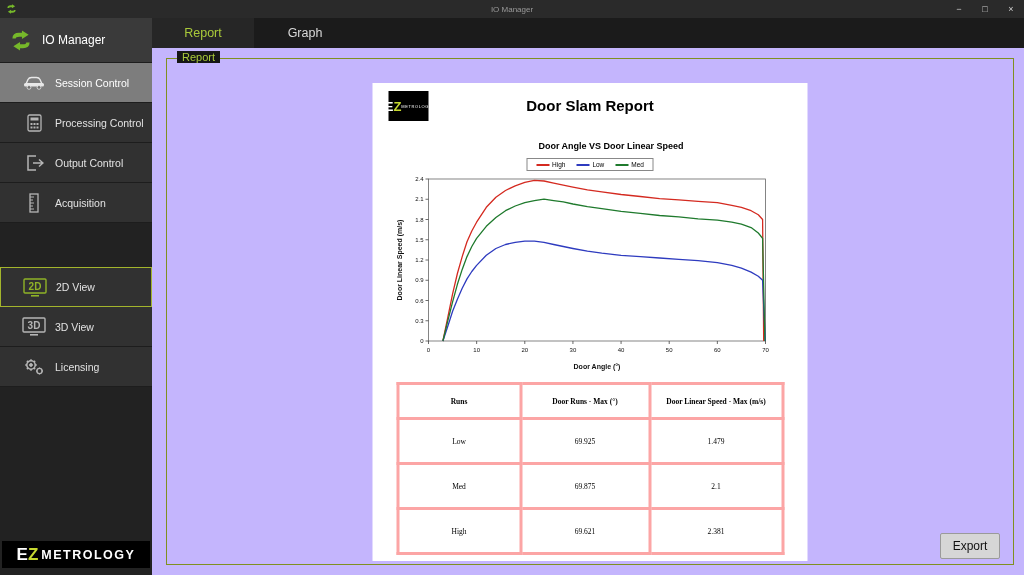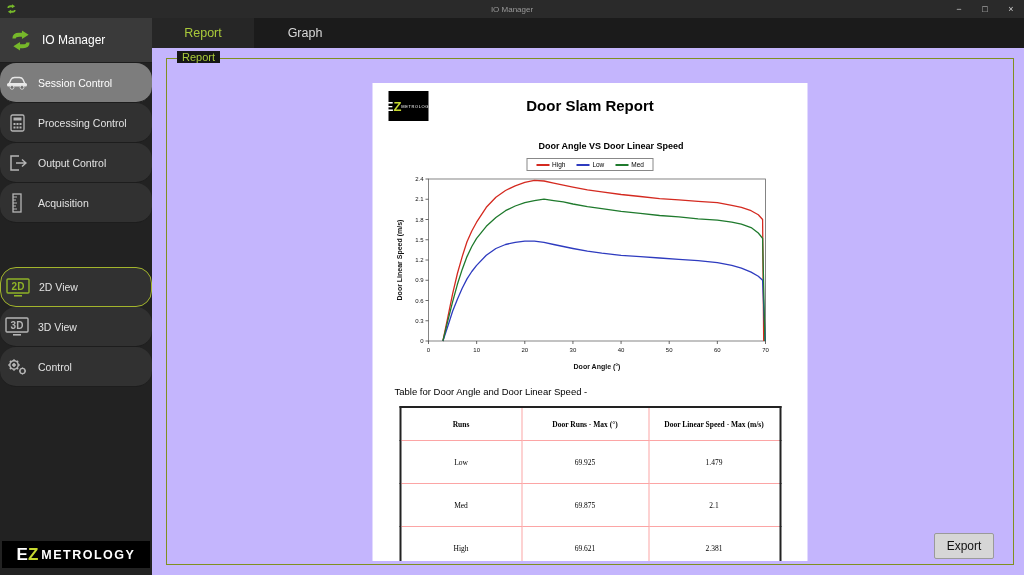--- a/index.html
+++ b/index.html
@@ -11,21 +11,21 @@
   .tb-logo{margin-left:6px;display:flex;align-items:center;}
   .tb-title{position:absolute;left:0;right:0;text-align:center;font-size:8px;color:#9a9a9a;pointer-events:none;}
   .tb-controls{margin-left:auto;display:flex;z-index:2;}
   .tb-btn{width:26px;text-align:center;color:#cfcfcf;font-size:9px;line-height:18px;}
 
   
   .sidebar{position:absolute;top:18px;left:0;width:152px;bottom:0;background:#222;}
   .sb-header{height:44px;background:#3a3a3a;border-bottom:1px solid #1d1d1d;display:flex;align-items:center;gap:8px;padding-left:8px;}
   .sb-header-label{color:#fff;font-size:12px;}
   .sb-item{height:40px;box-sizing:border-box;border-bottom:1px solid #1d1d1d;background:#313131;
-           display:flex;align-items:center;gap:8px;padding-left:4px;color:#e2e2e2;font-size:10.5px;border-radius:16px;}
+           display:flex;align-items:center;gap:8px;padding-left:21px;color:#e2e2e2;font-size:10.5px;}
   .sb-item.selected{background:#7d7d7d;color:#fff;}
   .sb-item.outlined{border:1px solid #a3b52c;margin-top:44px;}
   .sb-icon{width:26px;height:24px;display:flex;align-items:center;justify-content:center;flex:none;}
 
   .brand{position:absolute;left:2px;bottom:7px;width:148px;height:27px;background:#000;
          display:flex;align-items:center;justify-content:center;}
   .brand-e{color:#fff;font-weight:bold;font-size:17px;}
   .brand-z{color:#c6d830;font-weight:bold;font-size:17px;margin-right:3px;}
   .brand-name{color:#fff;font-size:12.5px;font-weight:bold;letter-spacing:1.5px;}
 
@@ -49,26 +49,26 @@
   .rl-name{font-size:4px;letter-spacing:.6px;margin-top:1px;}
   .report-title{text-align:center;font-size:15px;font-weight:bold;padding-top:6px;}
   .chart-subtitle{text-align:center;font-size:9px;font-weight:bold;margin-top:16px;padding-left:42px;}
   .chart-legend{width:max-content;margin:7px auto 2px;border:1px solid #888;padding:2px 9px;display:flex;gap:11px;align-items:center;}
   .legend-item{display:flex;align-items:center;}
   .legend-line{display:inline-block;width:13px;height:2px;}
   .legend-label{font-size:6.5px;margin-left:3px;}
   svg.chart{display:block;margin:2px auto 0;}
   .table-caption{font-size:9.5px;margin:13px 0 0 22px;}
   .report-table{margin:9px auto 0;border-collapse:collapse;font-family:"Liberation Serif",serif;border:2px solid #222;}
-  .report-table th,.report-table td{border:1px solid #fca5a5;text-align:center;font-size:7.5px;padding:0 4px;}
+  .report-table th,.report-table td{border:3px solid #fca5a5;text-align:center;font-size:7.5px;padding:0 4px;}
   .report-table th{height:32px;font-weight:bold;}
   .report-table td{height:42px;}
   .col-runs{width:112px;}.col-angle{width:118px;}.col-speed{width:122px;}
 
-  .export-btn{position:absolute;right:30px;bottom:16px;width:58px;height:24px;background:#d6d6d6;
+  .export-btn{position:absolute;right:24px;bottom:16px;width:58px;height:24px;background:#d6d6d6;
               border:1px solid #9a9a9a;border-radius:2px;font-size:12px;color:#111;
               display:flex;align-items:center;justify-content:center;}
 </style>
 </head>
 <body>
 
 <div class="titlebar">
   <span class="tb-logo">
     <svg width="11" height="10" viewBox="0 0 24 22">
       <path d="M3 9 Q3 3 10 3 H13 V0.5 L20 5 L13 9.5 V7 H10 Q6.5 7 6.5 9 Z" fill="#76b82a"></path>
@@ -172,21 +172,21 @@
       <svg width="22" height="19" viewBox="0 0 22 19">
         <g stroke="#b5b5b5" fill="none">
           <circle cx="8" cy="8" r="4.2" stroke-width="1.5"></circle>
           <circle cx="8" cy="8" r="1.4" fill="#b5b5b5"></circle>
           <path d="M8 2.2 V4 M8 12 V13.8 M2.2 8 H4 M12 8 H13.8 M3.9 3.9 L5.2 5.2 M10.8 10.8 L12.1 12.1 M12.1 3.9 L10.8 5.2 M5.2 10.8 L3.9 12.1" stroke-width="1.5"></path>
           <circle cx="16.5" cy="14" r="2.6" stroke-width="1.3"></circle>
           <path d="M16.5 10.6 V12 M16.5 16 V17.4 M13.1 14 H14.5 M18.5 14 H19.9" stroke-width="1.3"></path>
         </g>
       </svg>
     </span>
-    <span>Control</span>
+    <span>Licensing</span>
   </div>
 
 
   <div class="brand">
     <span class="brand-e">E</span>
     <span class="brand-z">Z</span>
     <span class="brand-name">METROLOGY</span>
   </div>
 </div>
 
@@ -261,21 +261,20 @@
           <text x="31" y="28.24999999999997" text-anchor="end" font-size="6" fill="#111" font-family="Liberation Sans, sans-serif">2.1</text>
           <line x1="33" y1="6" x2="36" y2="6" stroke="#444" stroke-width="0.8"></line>
           <text x="31" y="8" text-anchor="end" font-size="6" fill="#111" font-family="Liberation Sans, sans-serif">2.4</text>
           <polyline points="50.4,168.0 55.3,144.4 60.1,120.8 64.9,100.5 69.7,83.6 74.5,68.8 79.3,58.0 84.1,49.2 93.8,34.3 103.4,24.2 113.0,17.5 122.7,12.8 132.3,9.4 141.9,7.3 151.5,8.0 161.2,10.1 170.8,12.1 180.4,14.1 194.9,16.8 209.3,18.8 228.6,21.5 247.8,23.5 267.1,25.6 286.3,26.9 305.6,28.3 324.9,29.6 339.3,32.3 348.9,34.3 358.6,37.7 365.8,41.8 370.1,46.5 371.2,168.0" fill="none" stroke="#d42a20" stroke-width="1.3" stroke-linejoin="round"></polyline>
           <polyline points="50.4,168.0 55.3,153.2 60.1,138.3 64.9,126.2 69.7,115.3 74.5,105.9 79.3,98.5 84.1,92.4 93.8,82.3 103.4,75.5 113.0,71.5 122.7,69.4 132.3,68.1 141.9,68.1 151.5,69.4 161.2,71.5 170.8,73.5 180.4,75.5 194.9,78.2 209.3,80.2 228.6,82.3 247.8,83.6 267.1,85.0 286.3,86.3 305.6,87.7 324.9,89.7 339.3,92.4 348.9,95.1 358.6,99.1 365.8,103.2 370.1,107.3 372.7,168.0" fill="none" stroke="#2e3bbf" stroke-width="1.3" stroke-linejoin="round"></polyline>
           <polyline points="50.4,168.0 55.3,147.8 60.1,128.8 64.9,111.3 69.7,96.4 74.5,83.6 79.3,73.5 84.1,65.4 93.8,53.3 103.4,44.5 113.0,37.7 122.7,33.0 132.3,29.6 141.9,27.6 151.5,26.2 161.2,27.6 170.8,28.9 180.4,31.0 194.9,33.7 209.3,35.7 228.6,38.4 247.8,40.4 267.1,42.5 286.3,43.8 305.6,45.8 324.9,47.2 339.3,49.2 348.9,51.2 358.6,54.6 365.8,60.0 370.1,65.4 372.4,168.0" fill="none" stroke="#1f7a2d" stroke-width="1.3" stroke-linejoin="round"></polyline>
           <text x="204.5" y="196" text-anchor="middle" font-size="7" font-weight="bold" fill="#111" font-family="Liberation Sans, sans-serif">Door Angle (°)</text>
           <text x="9" y="87" text-anchor="middle" font-size="7" font-weight="bold" fill="#111" font-family="Liberation Sans, sans-serif" transform="rotate(-90 9 87)">Door Linear Speed (m/s)</text>
         </svg>
 
-      <div class="table-caption">Table for Door Angle and Door Linear Speed -</div>
 
       <table class="report-table">
         <tbody>
             <tr>
           <th class="col-runs">Runs</th>
           <th class="col-angle">Door Runs - Max (°)</th>
           <th class="col-speed">Door Linear Speed - Max (m/s)</th>
         </tr>
         <tr>
           <td>Low</td>

